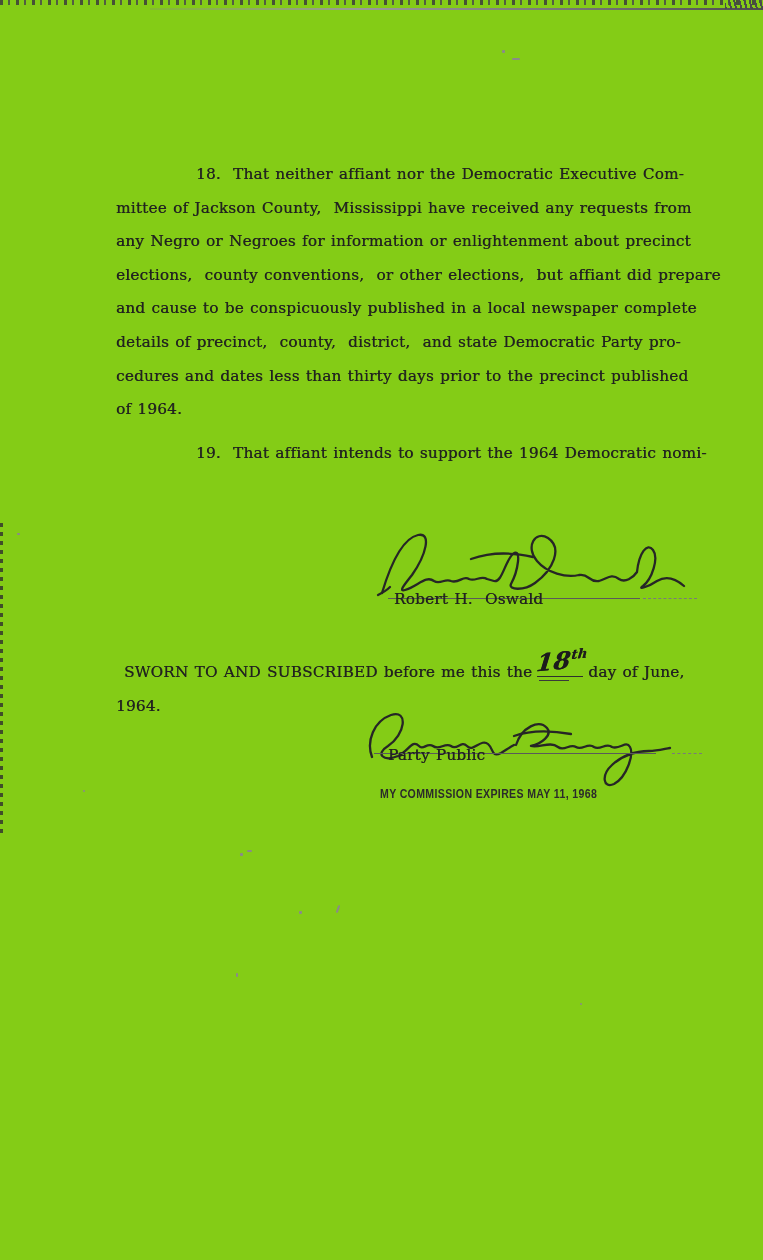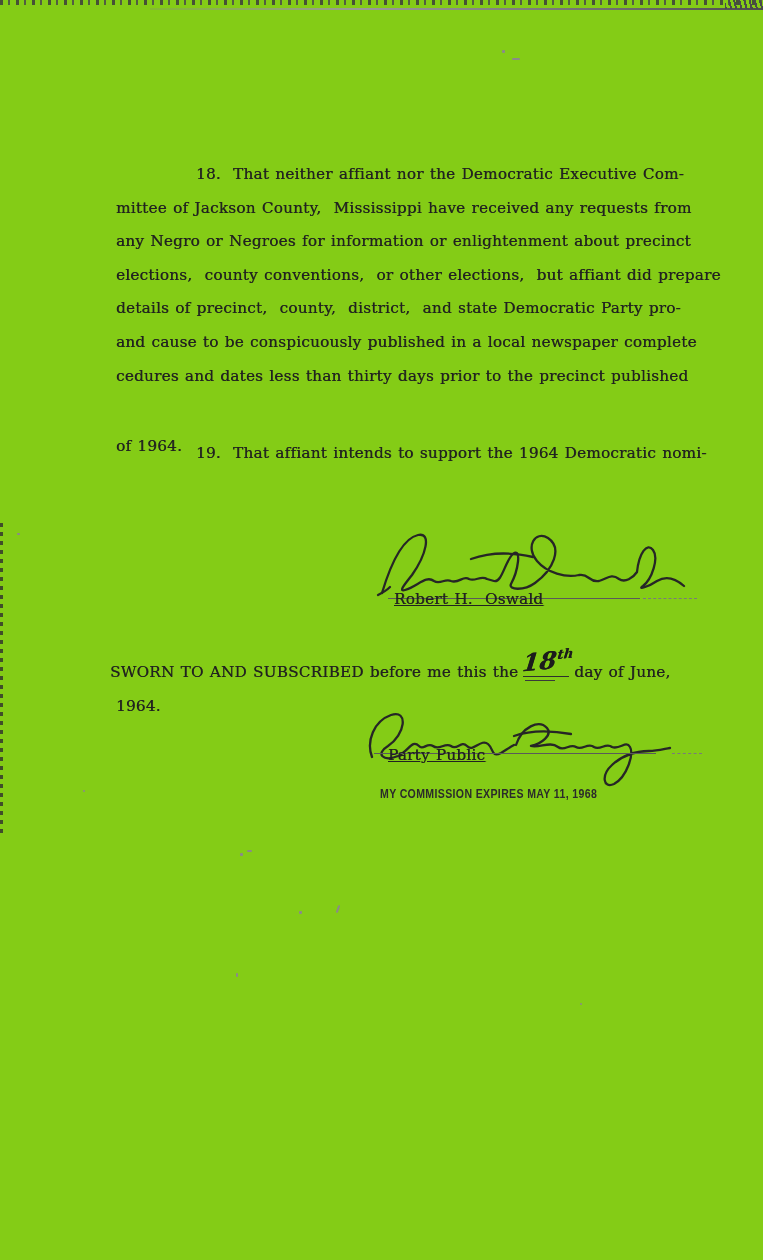--- a/index.html
+++ b/index.html
@@ -38,29 +38,29 @@
     word-spacing:1px;
     text-shadow:.4px 0 0 rgba(25,25,25,.7);
   }
   .para{position:absolute;left:116px;width:558px;}
   .para .ln{
     display:block;height:33.6px;line-height:33.6px;
     text-align:justify;text-align-last:justify;
     white-space:nowrap;
   }
   .para .ln.indent{text-indent:80px;}
-  .para .ln.last{text-align:center;text-align-last:left;white-space:normal;margin-top:37px;}
+  .para .ln.last{text-align:center;text-align-last:left;white-space:normal;}
   
   .sig-svg{position:absolute;}
   .sig-svg path{fill:none;stroke:#262626;stroke-width:2.3;stroke-linecap:round;stroke-linejoin:round;}
   .sigline{position:absolute;height:1.4px;background:#5a5a5a;}
   .sigline.dashes{background:none;border-top:1.6px dashed #7a7a7a;height:0;}
-  .typed-name{position:absolute;line-height:20px;text-decoration:underline;}
+  .typed-name{position:absolute;line-height:20px;}
   
-  .sworn{position:absolute;left:110px;top:660px;width:600px;line-height:24px;white-space:nowrap;}
+  .sworn{position:absolute;left:124px;top:660px;width:600px;line-height:24px;white-space:nowrap;}
   .day-blank{
     display:inline-block;position:relative;
     width:46px;height:16px;vertical-align:baseline;
     border-bottom:1.8px solid #2e2e2e;
     margin:0 5px 0 5px;
   }
   .day-blank .tick{position:absolute;left:2px;bottom:-5px;width:30px;height:1.2px;background:#3a3a3a;}
   .hand-day{
     position:absolute;left:0;top:-16px;
     font-style:italic;font-size:24px;font-weight:bold;
@@ -95,22 +95,22 @@
   <div class="speck" style="left:337px;top:905px;width:2px;height:8px;transform:rotate(20deg)"></div>
   <div class="speck" style="left:236px;top:973px;width:2px;height:4px"></div>
   <div class="speck" style="left:580px;top:1003px;width:2px;height:2px"></div>
   <div class="speck" style="left:83px;top:790px;width:2px;height:2px"></div>
 
   <div class="para typed" style="top:158px">
     <span class="ln indent">18.&nbsp;&nbsp;That neither affiant nor the Democratic Executive Com-</span>
     <span class="ln">mittee of Jackson County,&nbsp; Mississippi have received any requests from</span>
     <span class="ln">any Negro or Negroes for information or enlightenment about precinct</span>
     <span class="ln">elections,&nbsp; county conventions,&nbsp; or other elections,&nbsp; but affiant did prepare</span>
+    <span class="ln">and cause to be conspicuously published in a local newspaper complete</span>
     <span class="ln">details of precinct,&nbsp; county,&nbsp; district,&nbsp; and state Democratic Party pro-</span>
-    <span class="ln">and cause to be conspicuously published in a local newspaper complete</span>
     <span class="ln">cedures and dates less than thirty days prior to the precinct published</span>
     <span class="ln last">of 1964.</span>
   </div>
 
   <div class="para typed" style="top:437px">
     <span class="ln indent">19.&nbsp;&nbsp;That affiant intends to support the 1964 Democratic nomi-</span>
   </div>
 
   <svg class="sig-svg" style="left:376px;top:531px;" width="322" height="74" viewBox="0 0 322 74" aria-label="Robert H Oswald">
     <path d="M6 62 C 12 42, 24 8, 42 4 C 56 1, 50 24, 36 44 C 29 53, 22 61, 29 59 C 42 55, 50 44, 58 50 C 64 54, 69 47, 75 50 C 83 53, 87 44, 93 48 C 99 51, 105 44, 111 48 L 118 50 C 126 52, 129 30, 137 23 C 146 16, 142 40, 135 53 C 132 59, 148 60, 159 52 C 177 39, 187 17, 172 7 C 159 -1, 149 16, 161 30 C 171 42, 190 47, 203 44 C 213 42, 213 52, 223 50 C 231 48, 235 42, 243 48 C 249 52, 257 47, 261 41 C 263 22, 271 11, 277 19 C 283 27, 276 48, 267 55 C 261 59, 272 56, 281 50 C 291 44, 300 48, 308 55"></path>

